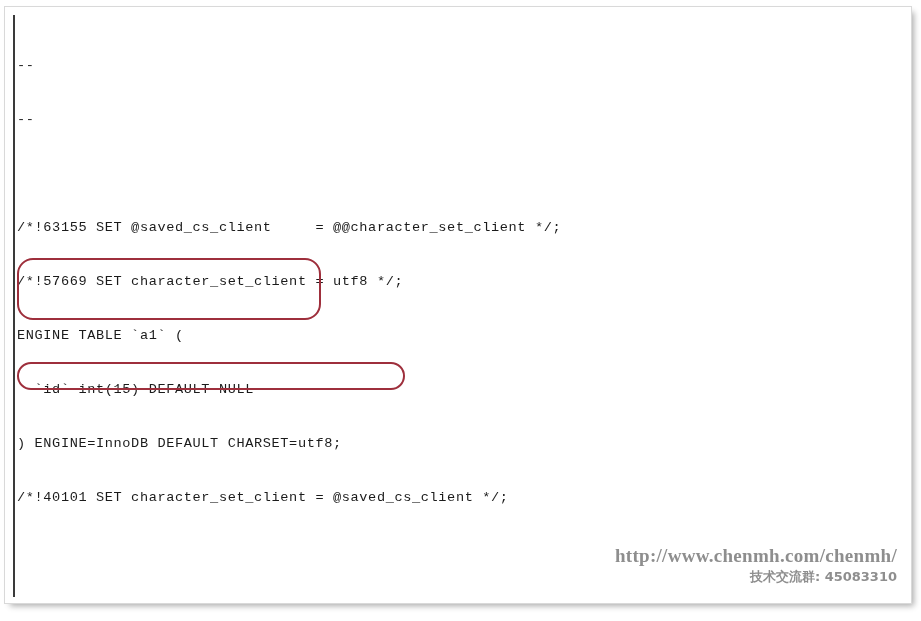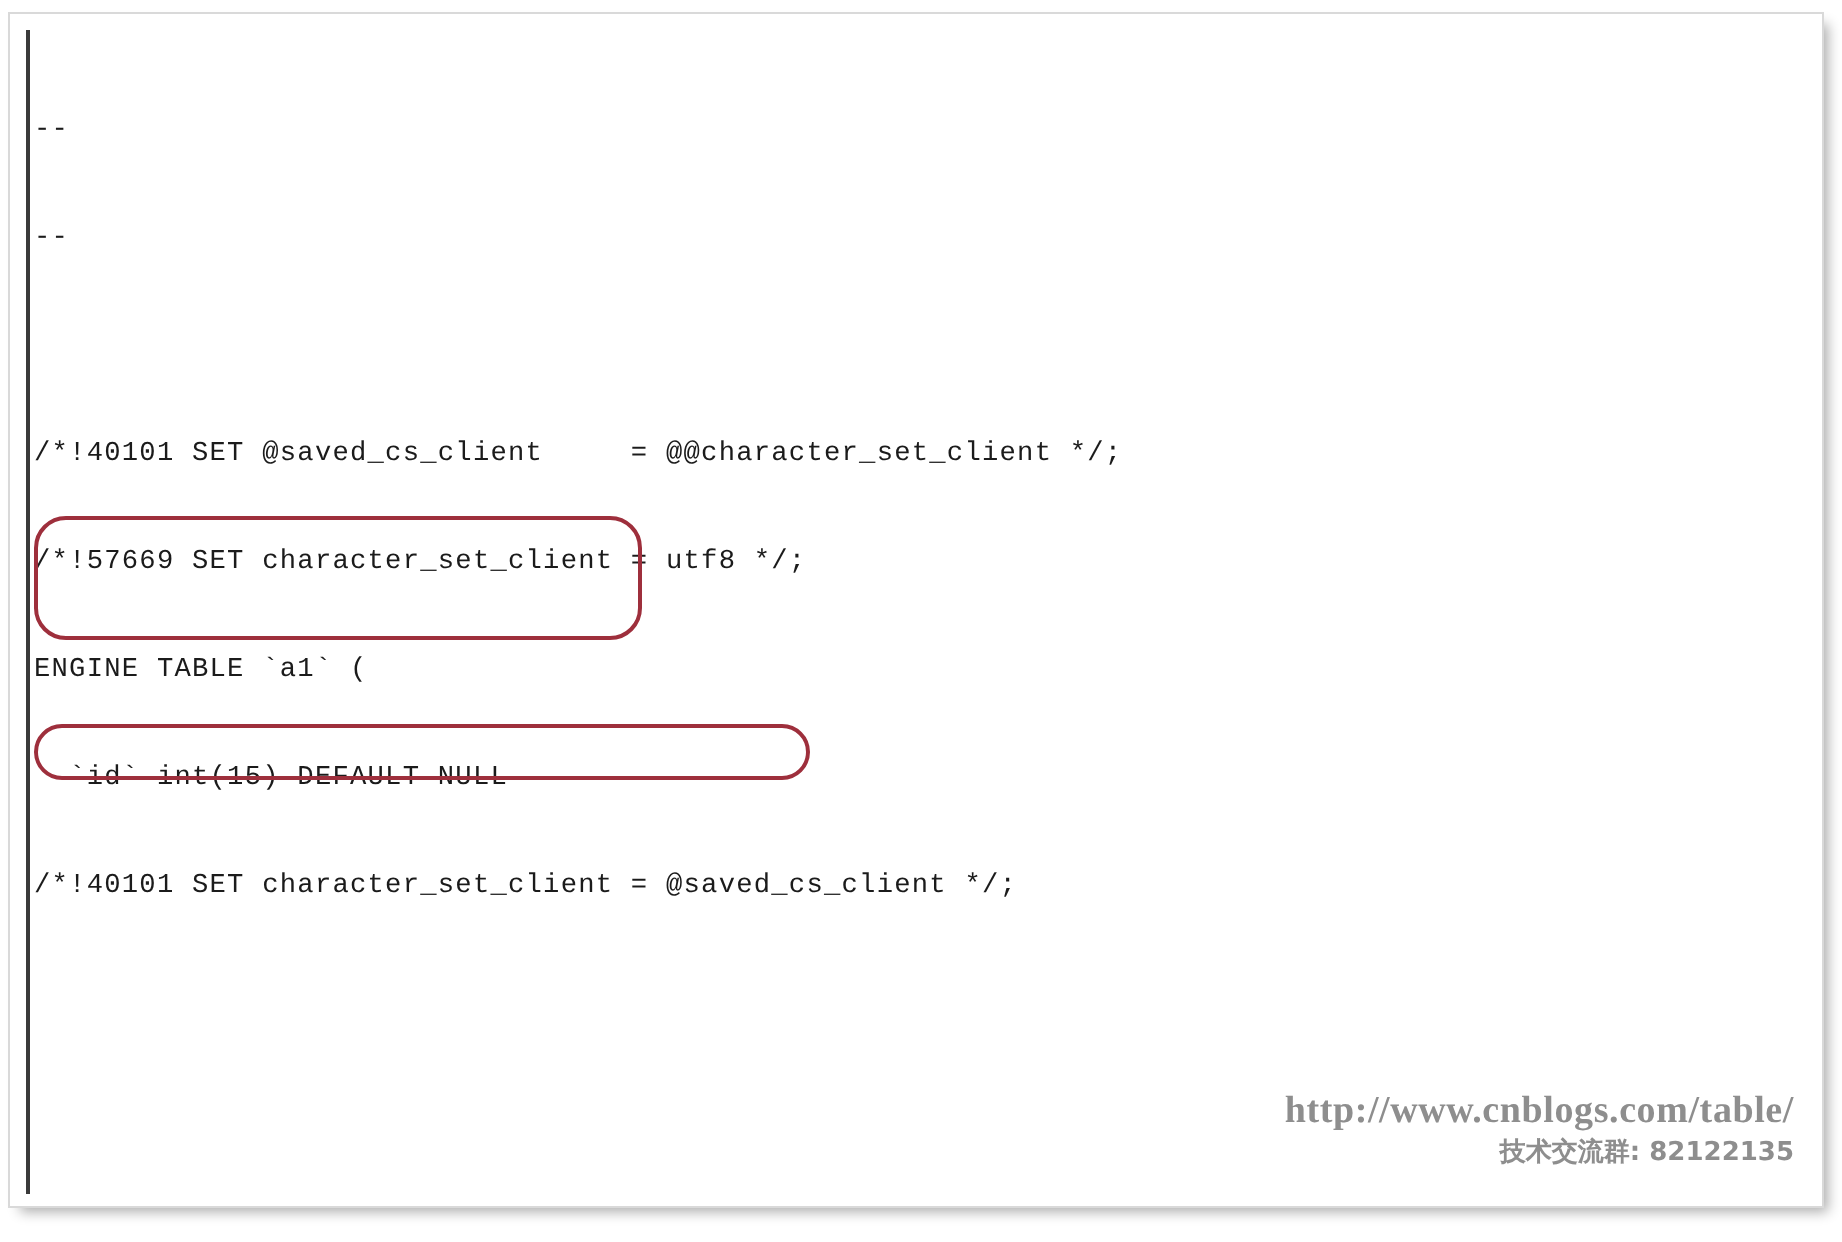--- a/index.html
+++ b/index.html
@@ -127,24 +127,25 @@
 <div id="screenshot">
 
   <div id="code-panel">
 
     <div id="gutter-rule"></div>
 
     <div id="code-body">
       <span class="code-line">--</span>
       <span class="code-line">--</span>
       <span class="code-line"></span>
-      <span class="code-line">/*!40101 SET @saved_cs_client     = @@character_set_client */;</span>
+      <span class="code-line">/*!63155 SET @saved_cs_client     = @@character_set_client */;</span>
       <span class="code-line">/*!57669 SET character_set_client = utf8 */;</span>
       <span class="code-line">ENGINE TABLE `a1` (</span>
       <span class="code-line">  `id` int(15) DEFAULT NULL</span>
+      <span class="code-line">) ENGINE=InnoDB DEFAULT CHARSET=utf8;</span>
       <span class="code-line">/*!40101 SET character_set_client = @saved_cs_client */;</span>
       
       
       
       
       
       
       
       
       
@@ -160,18 +161,18 @@
       
       
       
       
     </div>
 
     <div class="annotation" id="annotation-dumping-block"></div>
     <div class="annotation" id="annotation-insert-row"></div>
 
     <div id="watermark">
-      <div id="watermark-url">http://www.cnblogs.com/table/</div>
-      <div id="watermark-group">技术交流群: 82122135</div>
+      <div id="watermark-url">http://www.chenmh.com/chenmh/</div>
+      <div id="watermark-group">技术交流群: 45083310</div>
     </div>
 
   </div>
 </div>
 
 </body></html>

